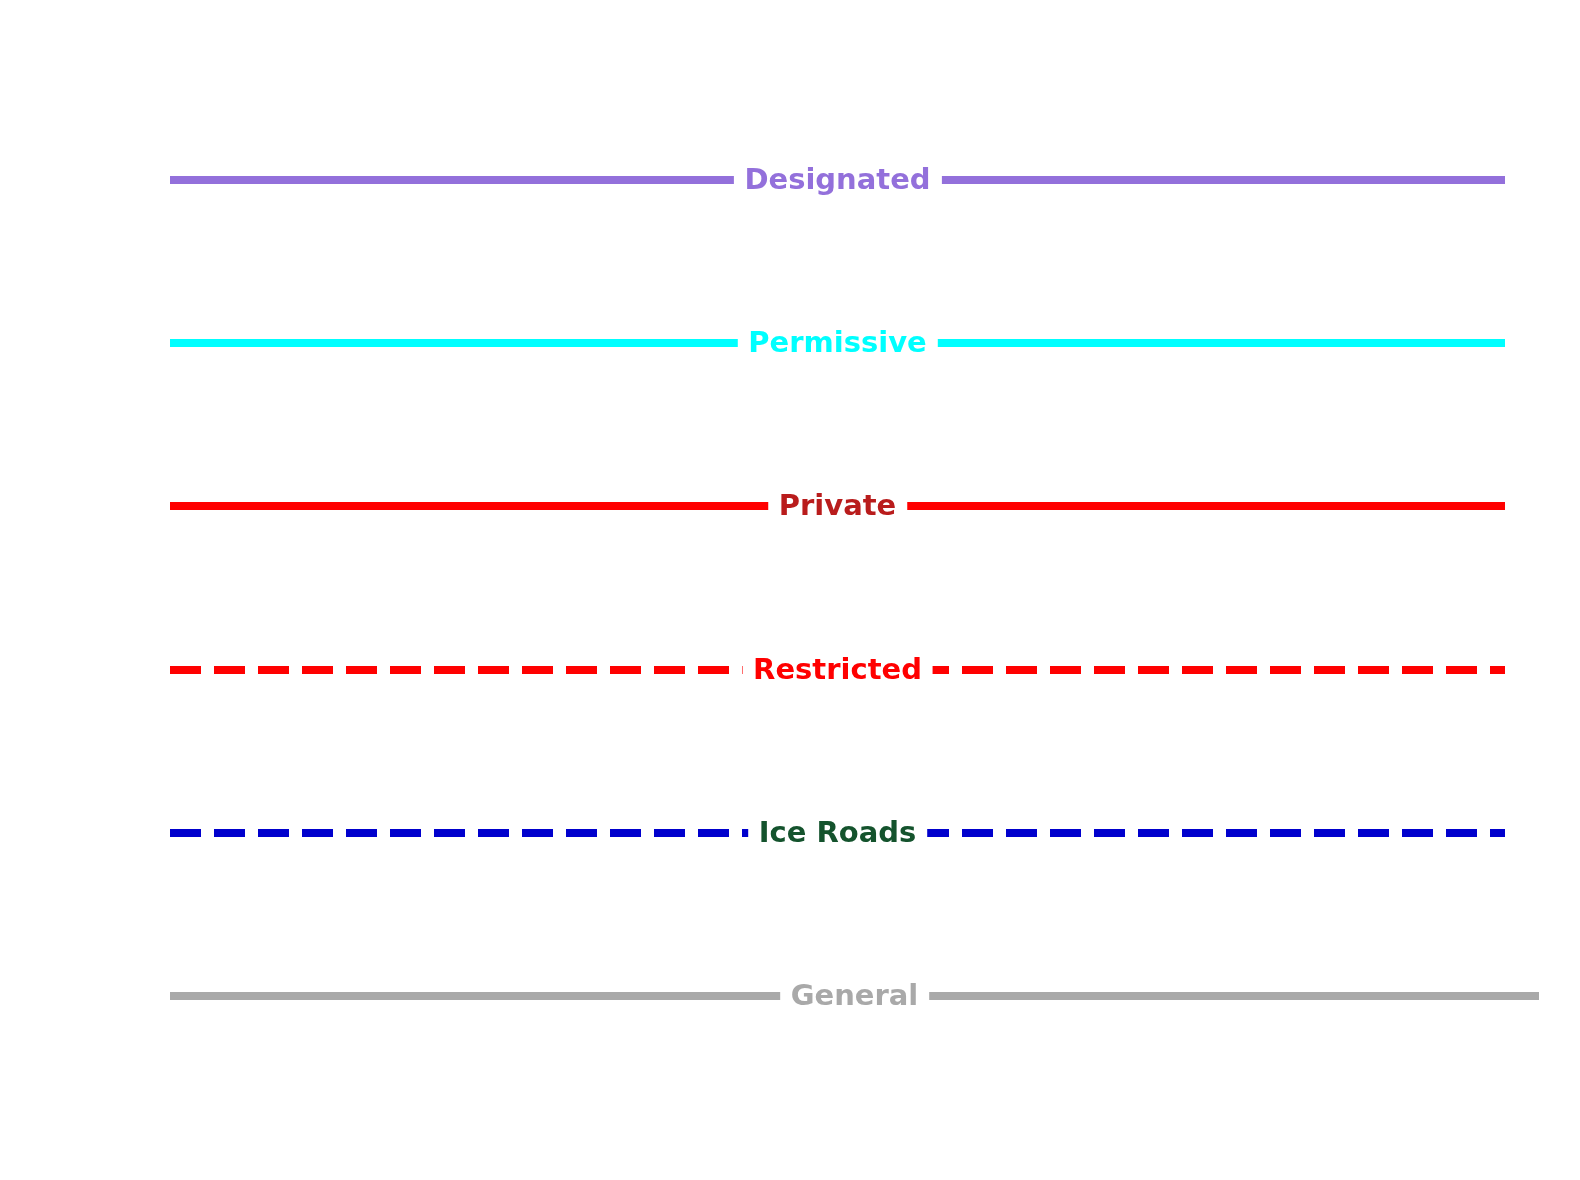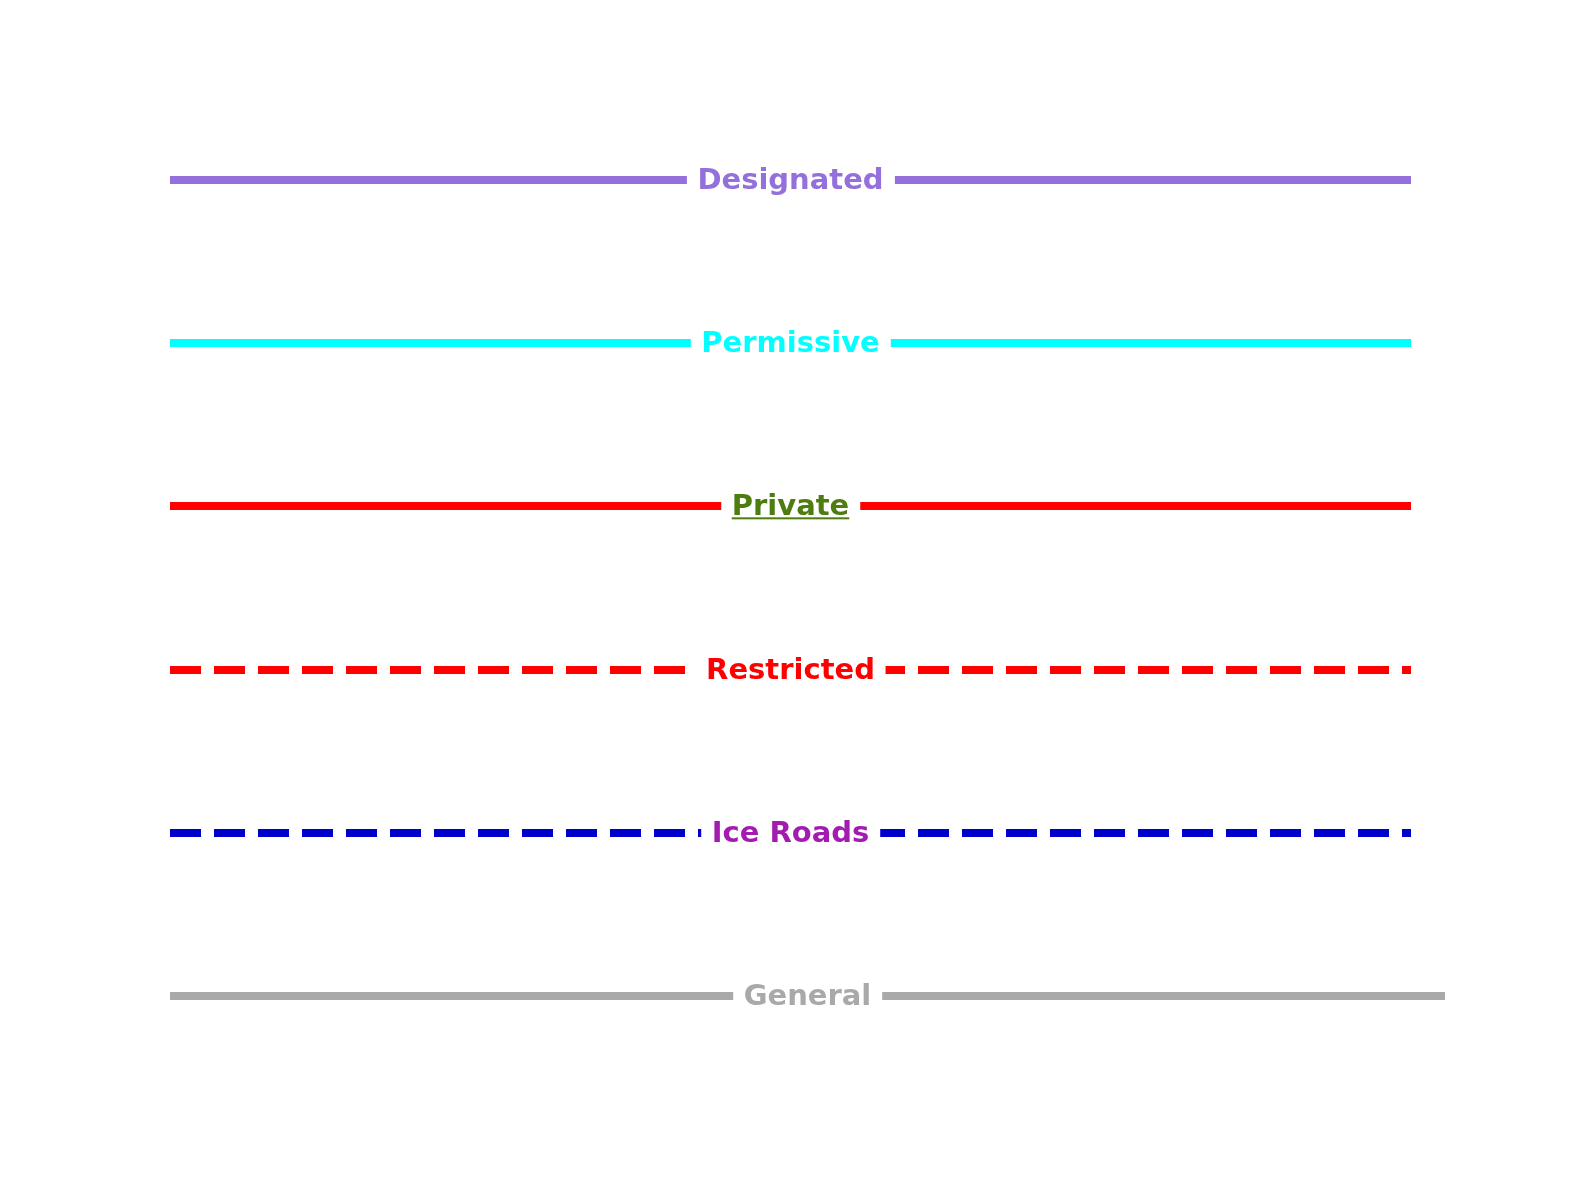--- a/index.html
+++ b/index.html
@@ -14,21 +14,21 @@
     overflow: hidden;
     font-family: "DejaVu Sans", "Liberation Sans", sans-serif;
   }
   #figure {
     position: absolute;
     inset: 0;
   }
   .row {
     position: absolute;
     left: 170px;
-    width: 1241px;
+    width: 1335px;
     height: 8px;
   }
   .line {
     position: absolute;
     left: 0;
     top: 0;
     width: 100%;
     height: 100%;
   }
   .row .label {
@@ -51,27 +51,27 @@
     <div class="row" style="top: 176px;">
       <div class="line" style="background: rgb(147, 112, 219);"></div>
       <span class="label" style="color: rgb(147, 112, 219);">Designated</span>
     </div>
     <div class="row" style="top: 339.2px; text-align: center;">
       <div class="line" style="background: rgb(0, 255, 255);"></div>
       <span class="label" style="color: rgb(0, 255, 255);">Permissive</span>
     </div>
     <div class="row" style="top: 502.4px;">
       <div class="line" style="background: rgb(255, 0, 0);"></div>
-      <span class="label" style="color: #4d7c0f; text-decoration: underline;">Private</span>
+      <span class="label" style="color: #b91c1c;">Private</span>
     </div>
     <div class="row" style="top: 665.6px;">
       <div class="line" style="background: repeating-linear-gradient(to right, rgb(255, 0, 0) 0px, rgb(255, 0, 0) 31px, transparent 31px, transparent 44px);"></div>
       <span class="label" style="color: rgb(255, 0, 0);">Restricted</span>
     </div>
     <div class="row" style="top: 828.8px;">
       <div class="line" style="background: repeating-linear-gradient(to right, rgb(0, 0, 205) 0px, rgb(0, 0, 205) 31px, transparent 31px, transparent 44px);"></div>
-      <span class="label" style="color: #a21caf;">Ice Roads</span>
+      <span class="label" style="color: #14532d;">Ice Roads</span>
     </div>
     <div class="row" style="top: 992px; padding-left: 34px;">
       <div class="line" style="background: rgb(169, 169, 169);"></div>
       <span class="label" style="color: rgb(169, 169, 169);">General</span>
     </div>
   </div>
 
 </body></html>

